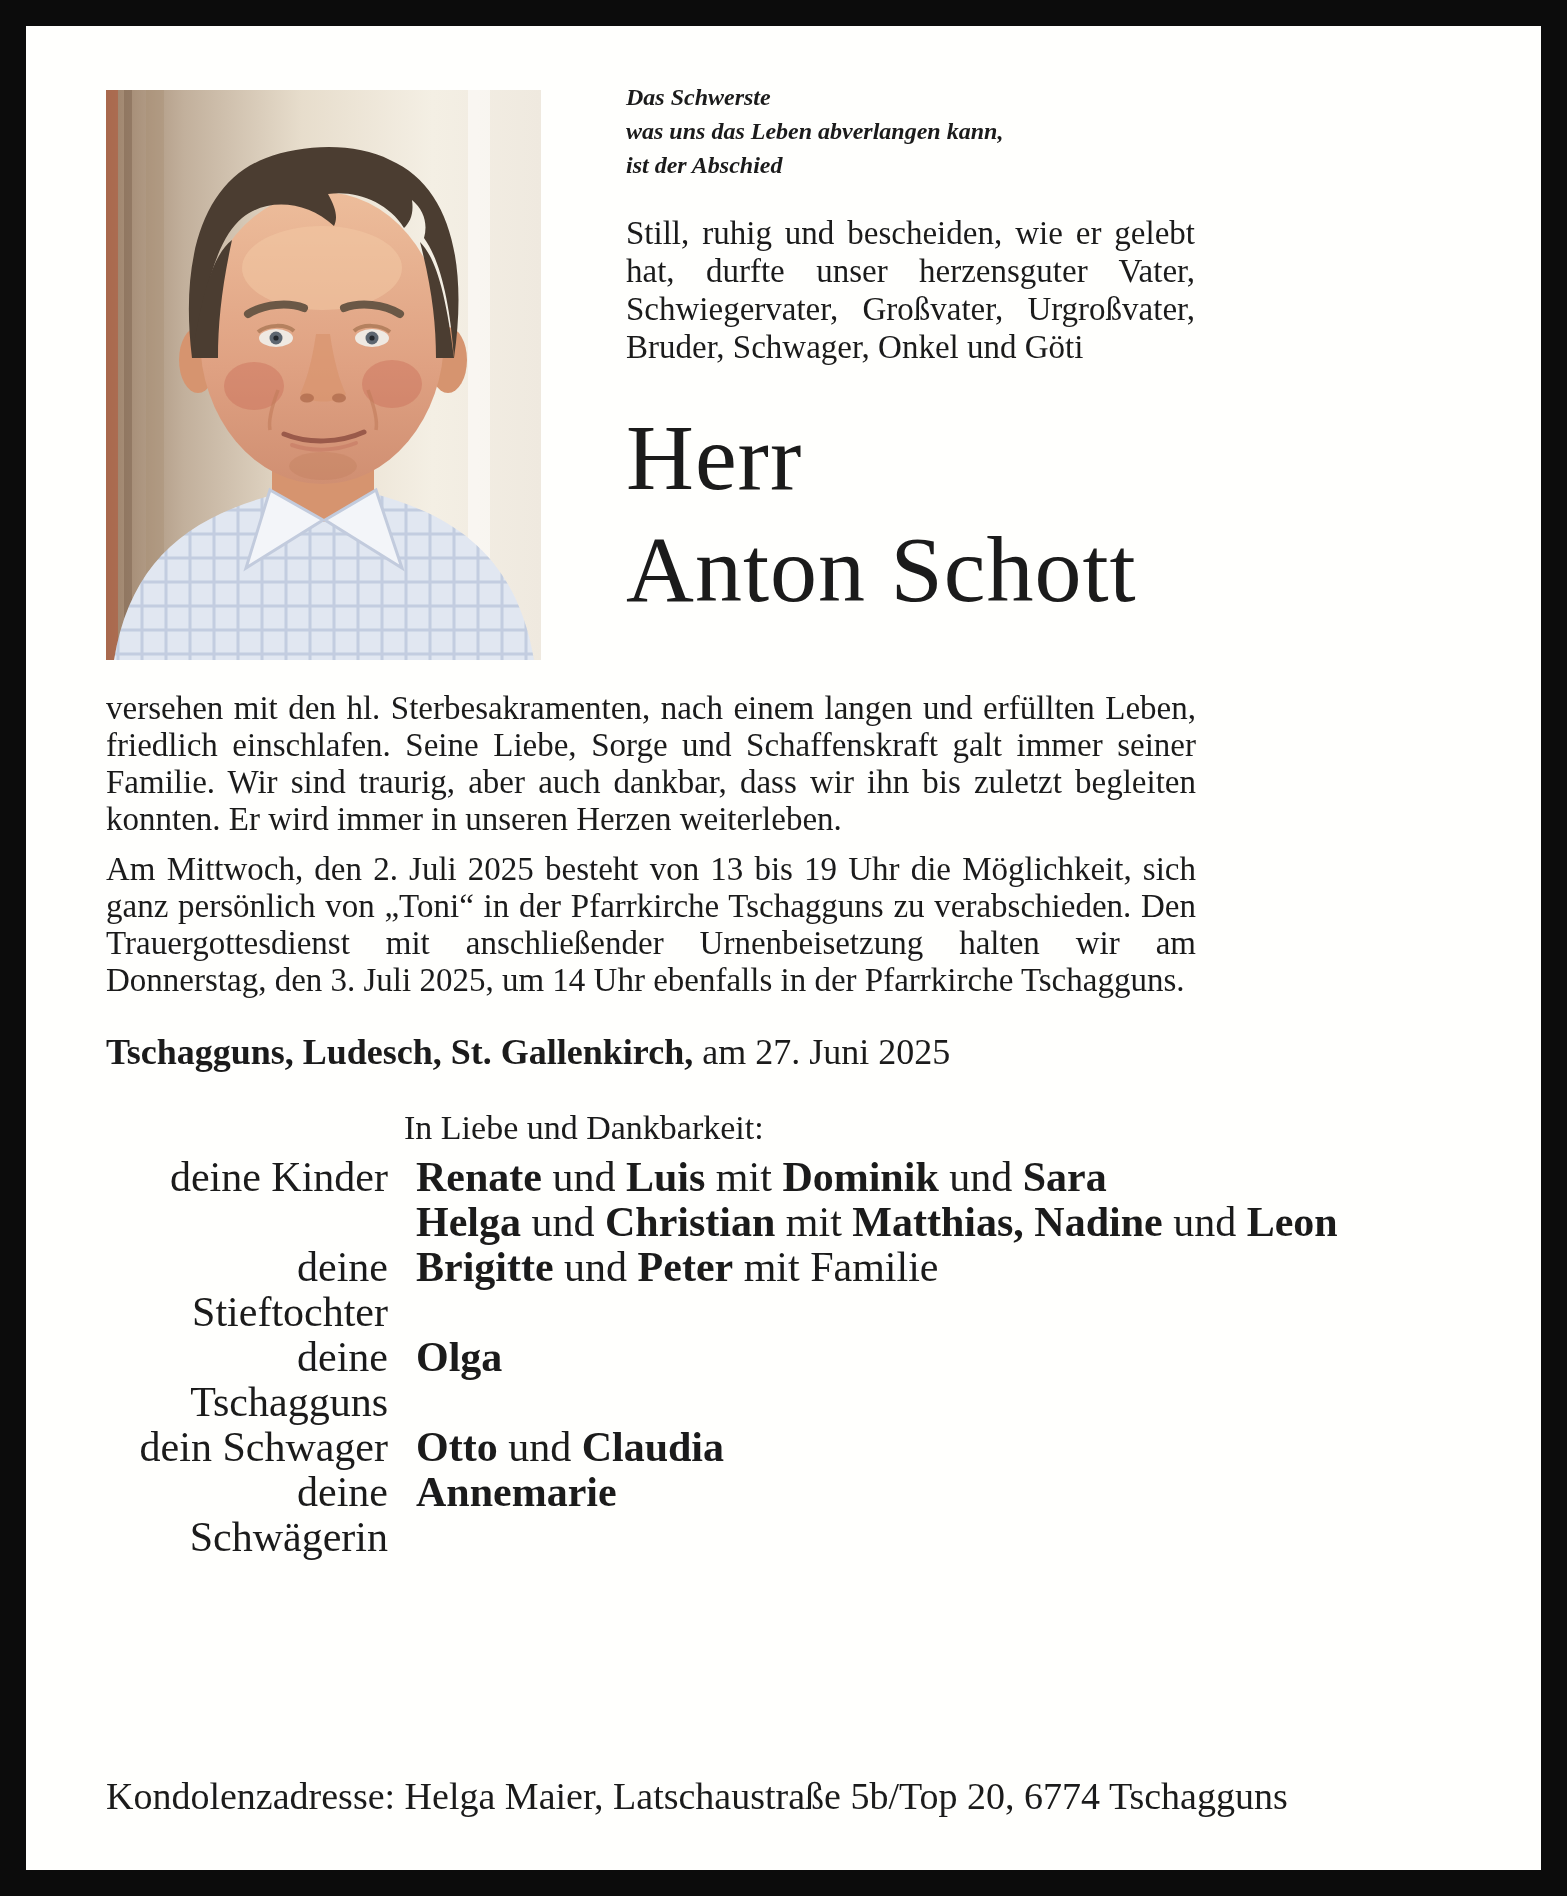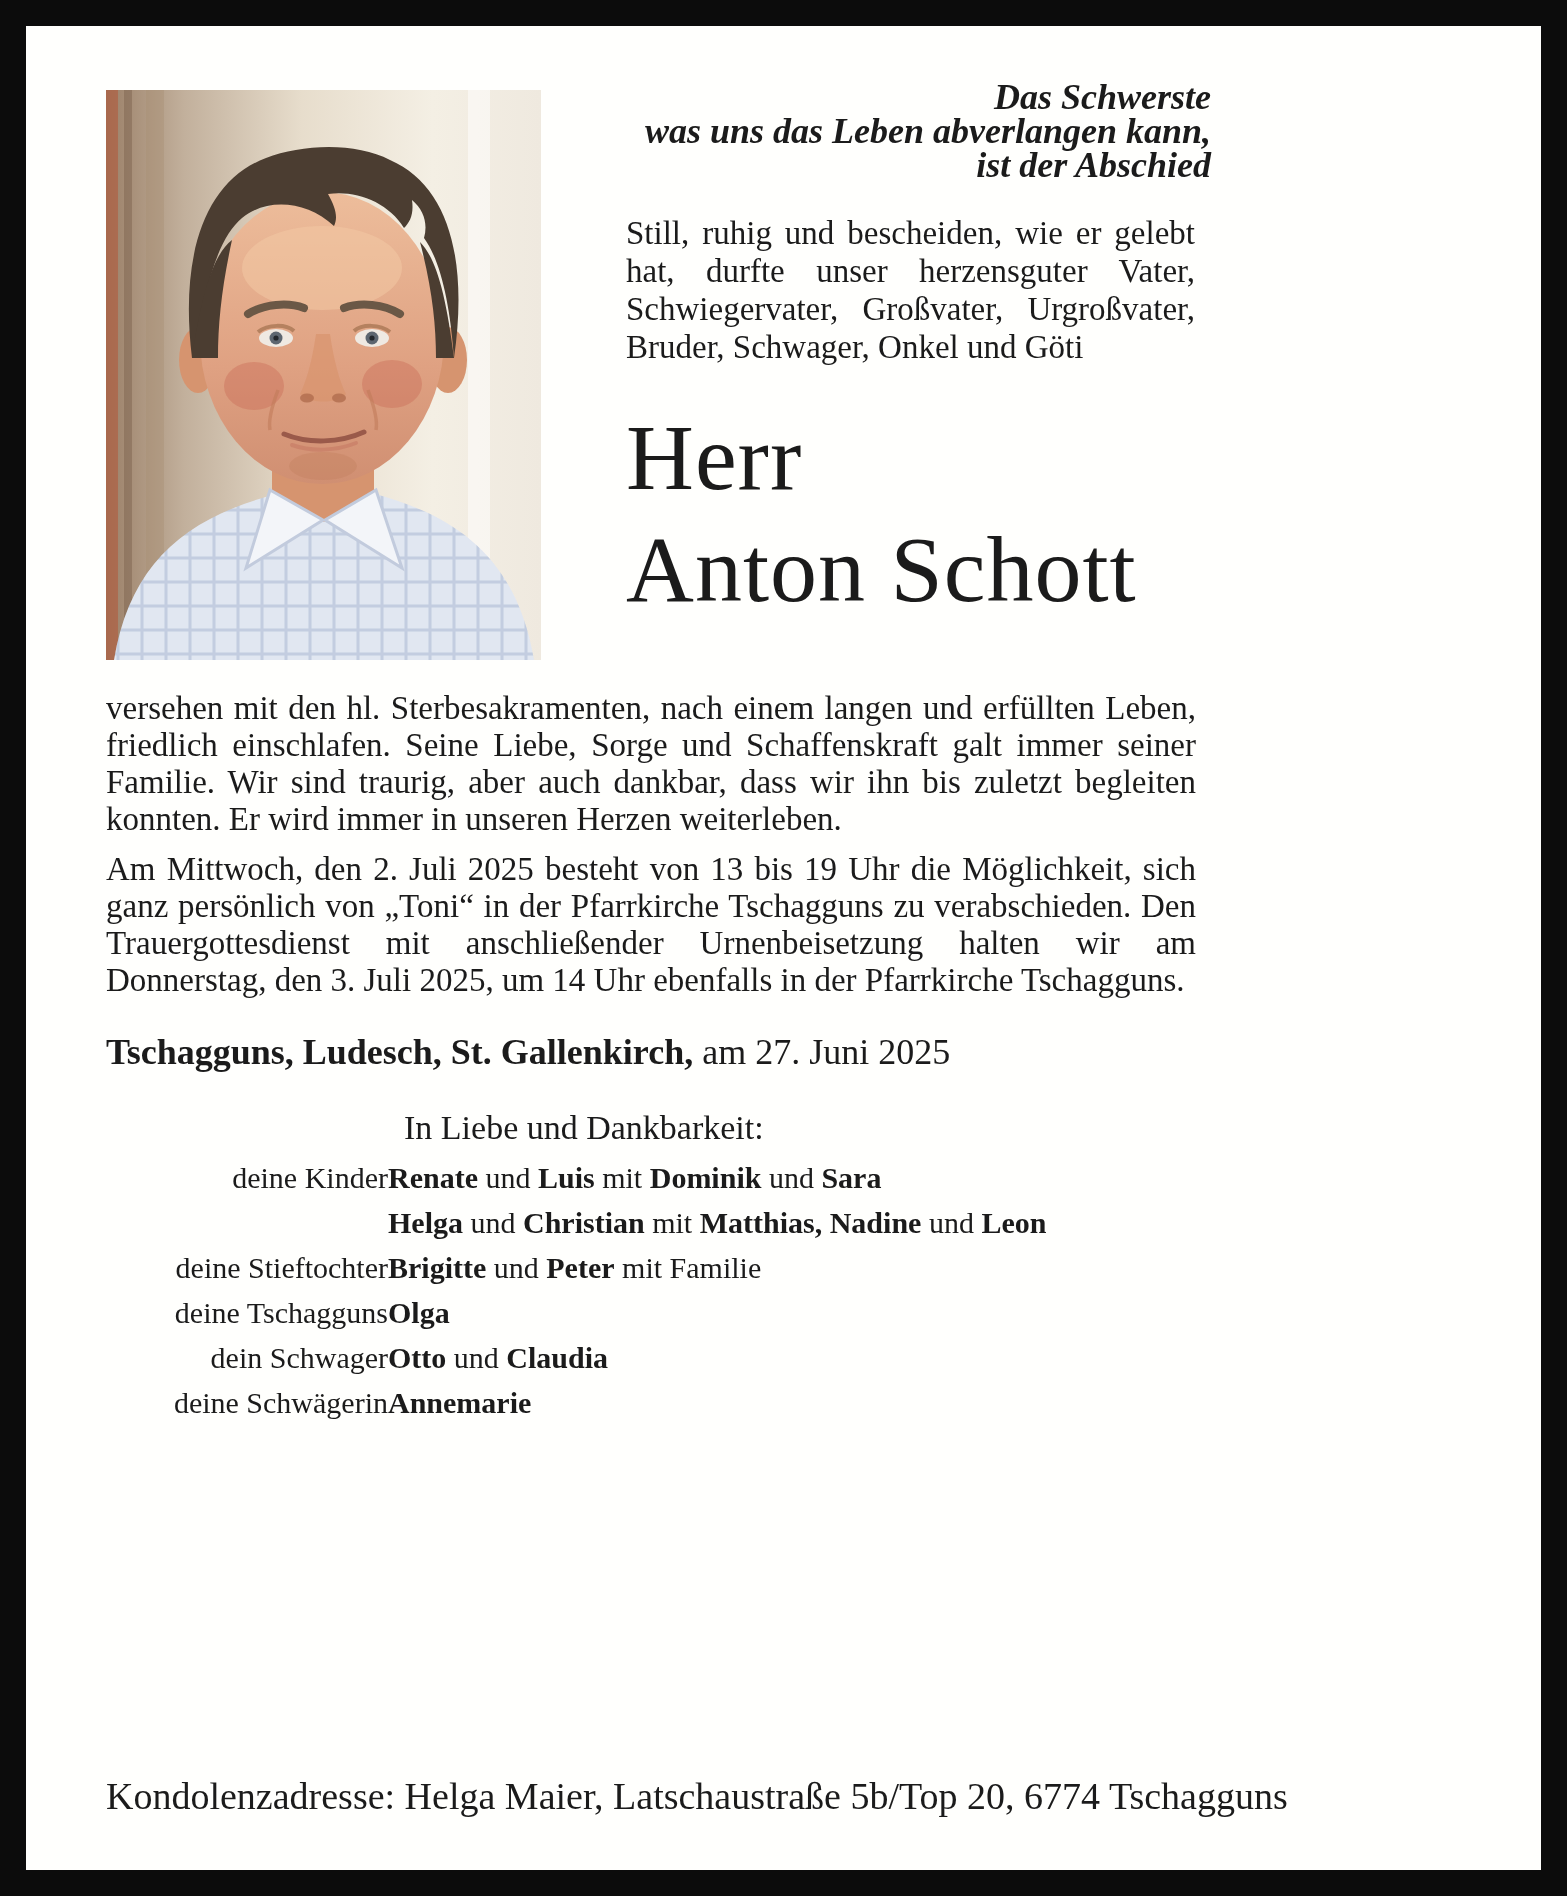--- a/index.html
+++ b/index.html
@@ -31,23 +31,22 @@
     overflow: hidden;
     background: #e8e0d2;
   }
   .photo svg { display: block; }
   .top-right {
     margin-left: 85px;
     width: 585px;
     margin-top: 0;
   }
   .epigraph {
-    font-size: 36px; font-weight: 700; font-style: italic;
+    font-size: 24px; font-weight: 700; font-style: italic;
     line-height: 34px;
-    text-align: right;
   }
   .intro {
     margin: 32px 16px 0 0;
     font-size: 33px; line-height: 38px;
     text-align: justify;
   }
   .honorific {
     margin-top: 44px;
     font-size: 94px; line-height: 1;
     letter-spacing: 1px;
@@ -77,22 +76,22 @@
   }
   .place-line .b { font-weight: 700; }
   .thanks {
     margin: 36px 0 0 298px;
     font-size: 34px;
   }
   .family-rows { margin-top: 8px; }
   .family-row {
     display: grid;
     grid-template-columns: 282px 1fr;
-    column-gap: 0;
-    font-size: 30px; line-height: 45px;
+    column-gap: 28px;
+    font-size: 42px; line-height: 45px;
   }
   .family-label { text-align: right; }
   .family-names .b { font-weight: 700; }
   .spacer { flex: 1; }
   .kondolenz {
     margin: 0 0 6px 0;
     font-size: 38px;
   }
 </style>
 </head>

